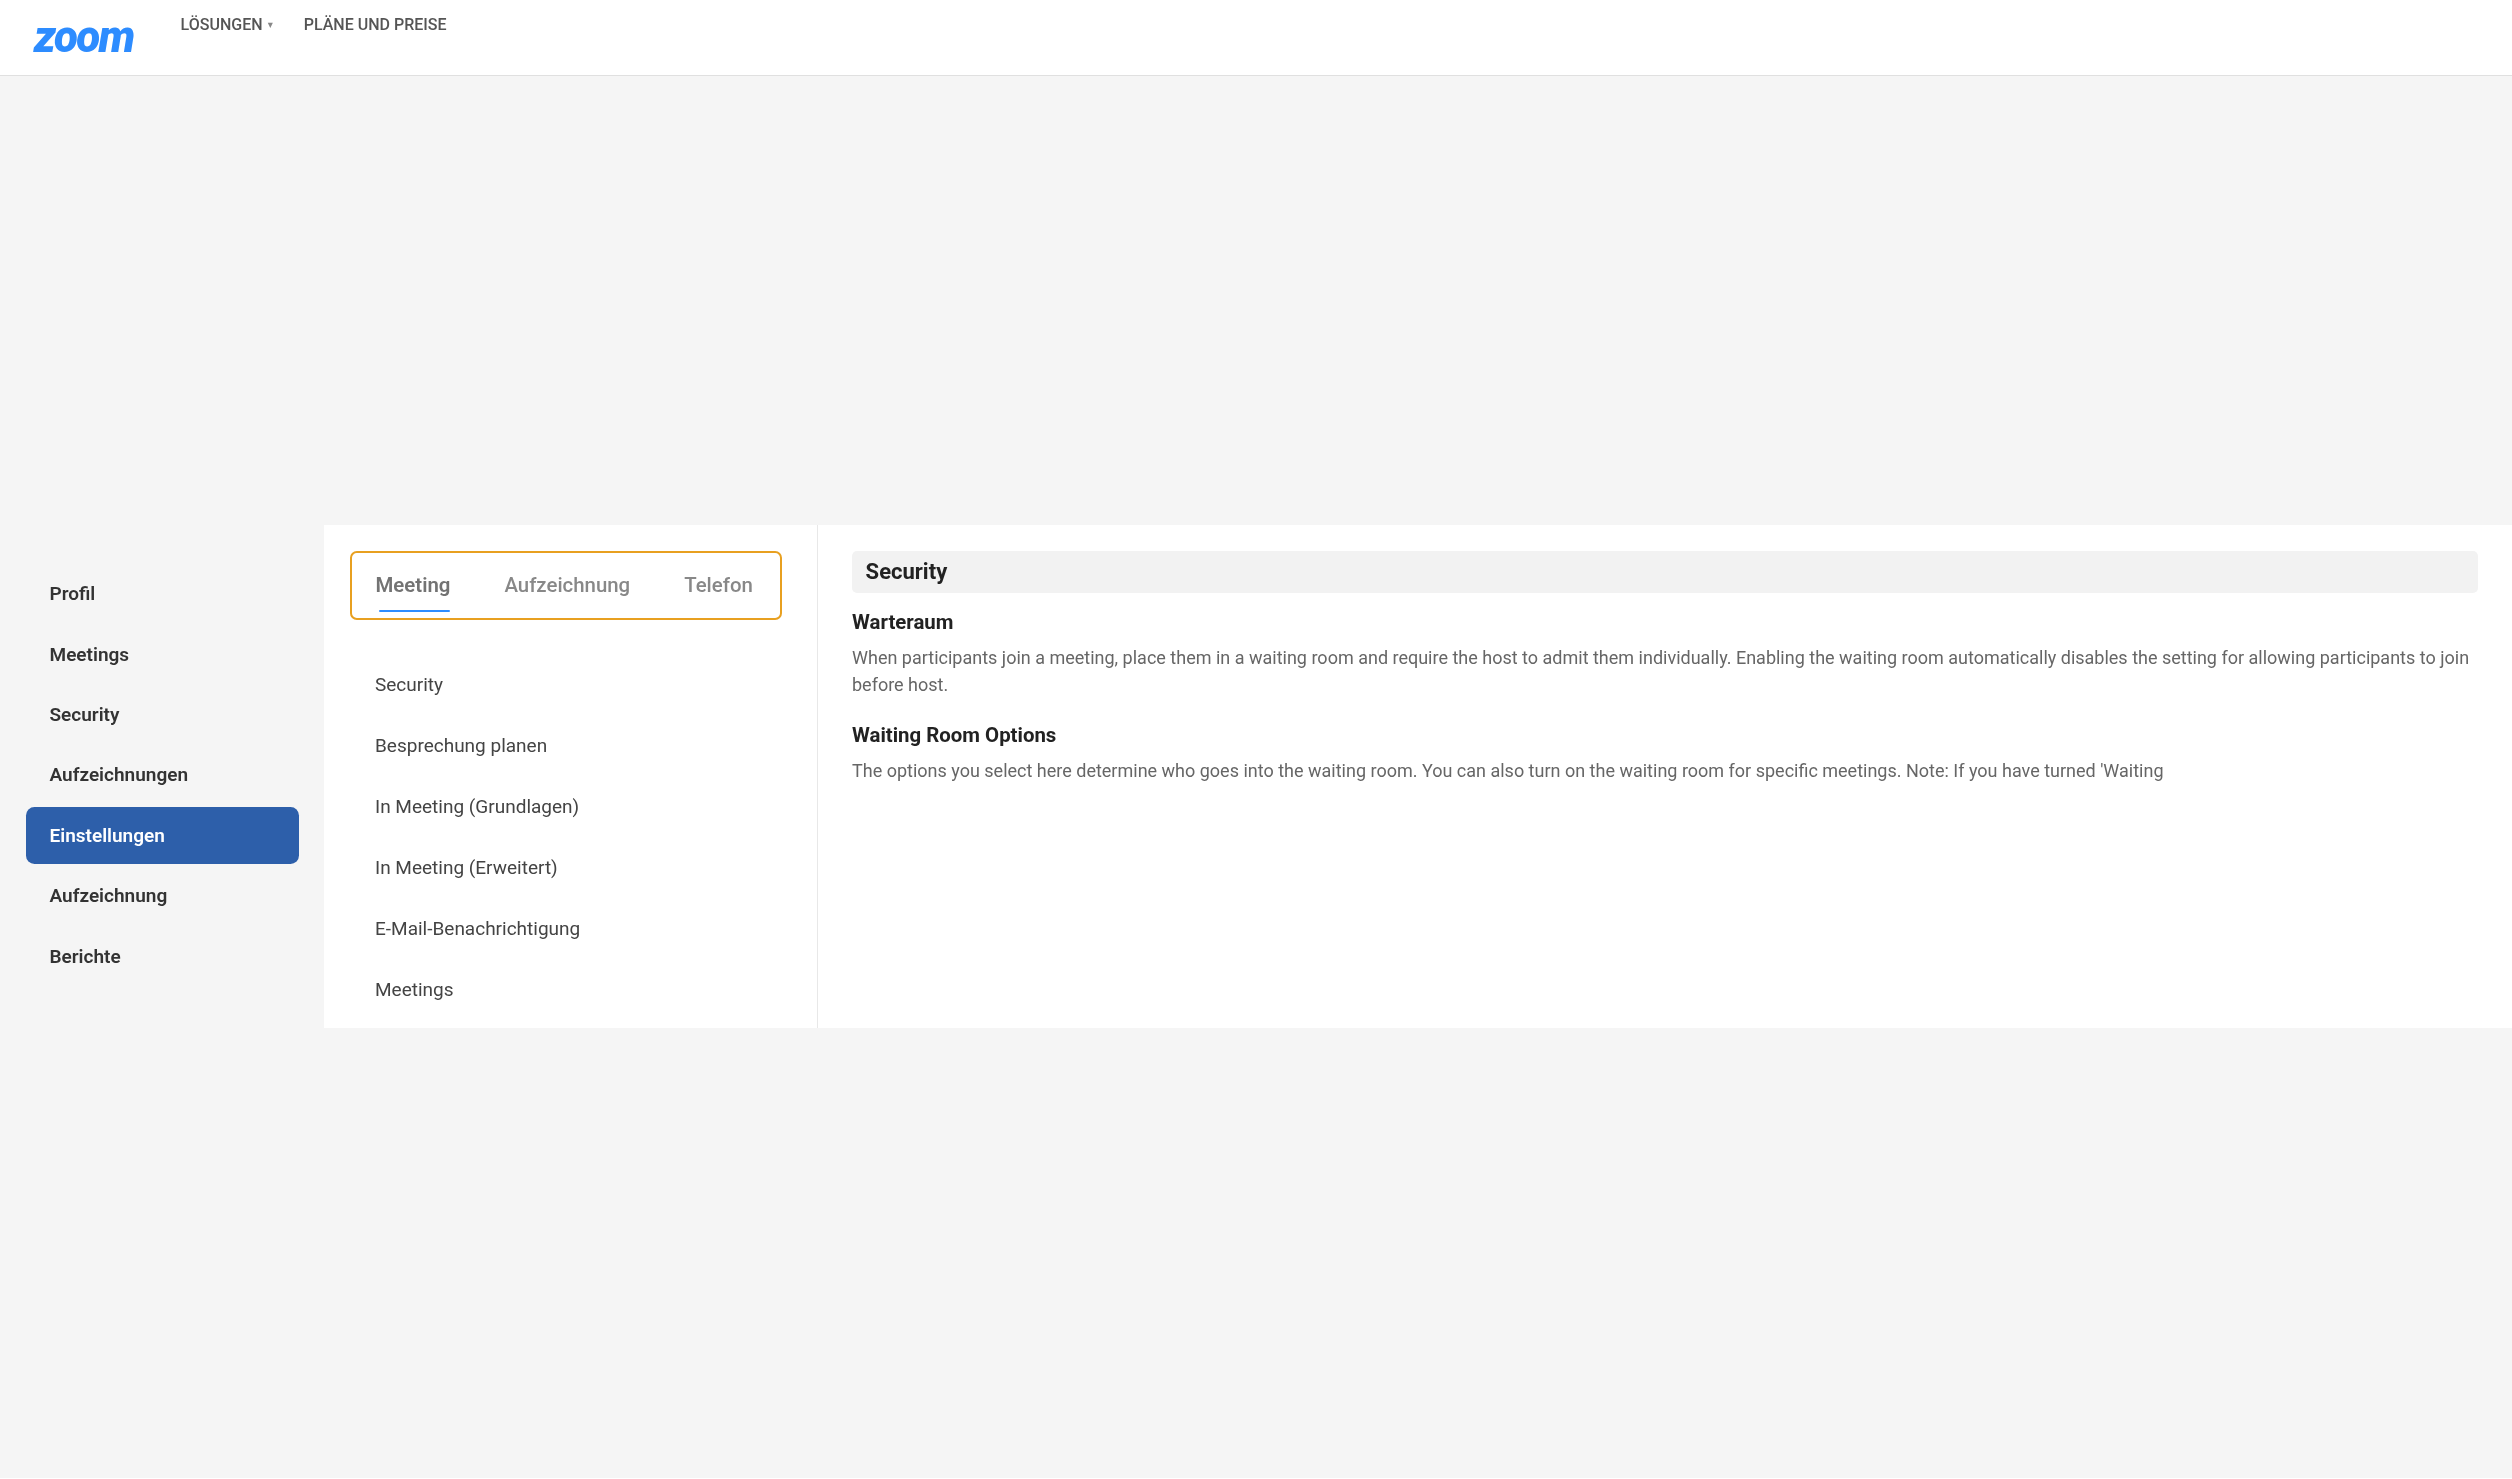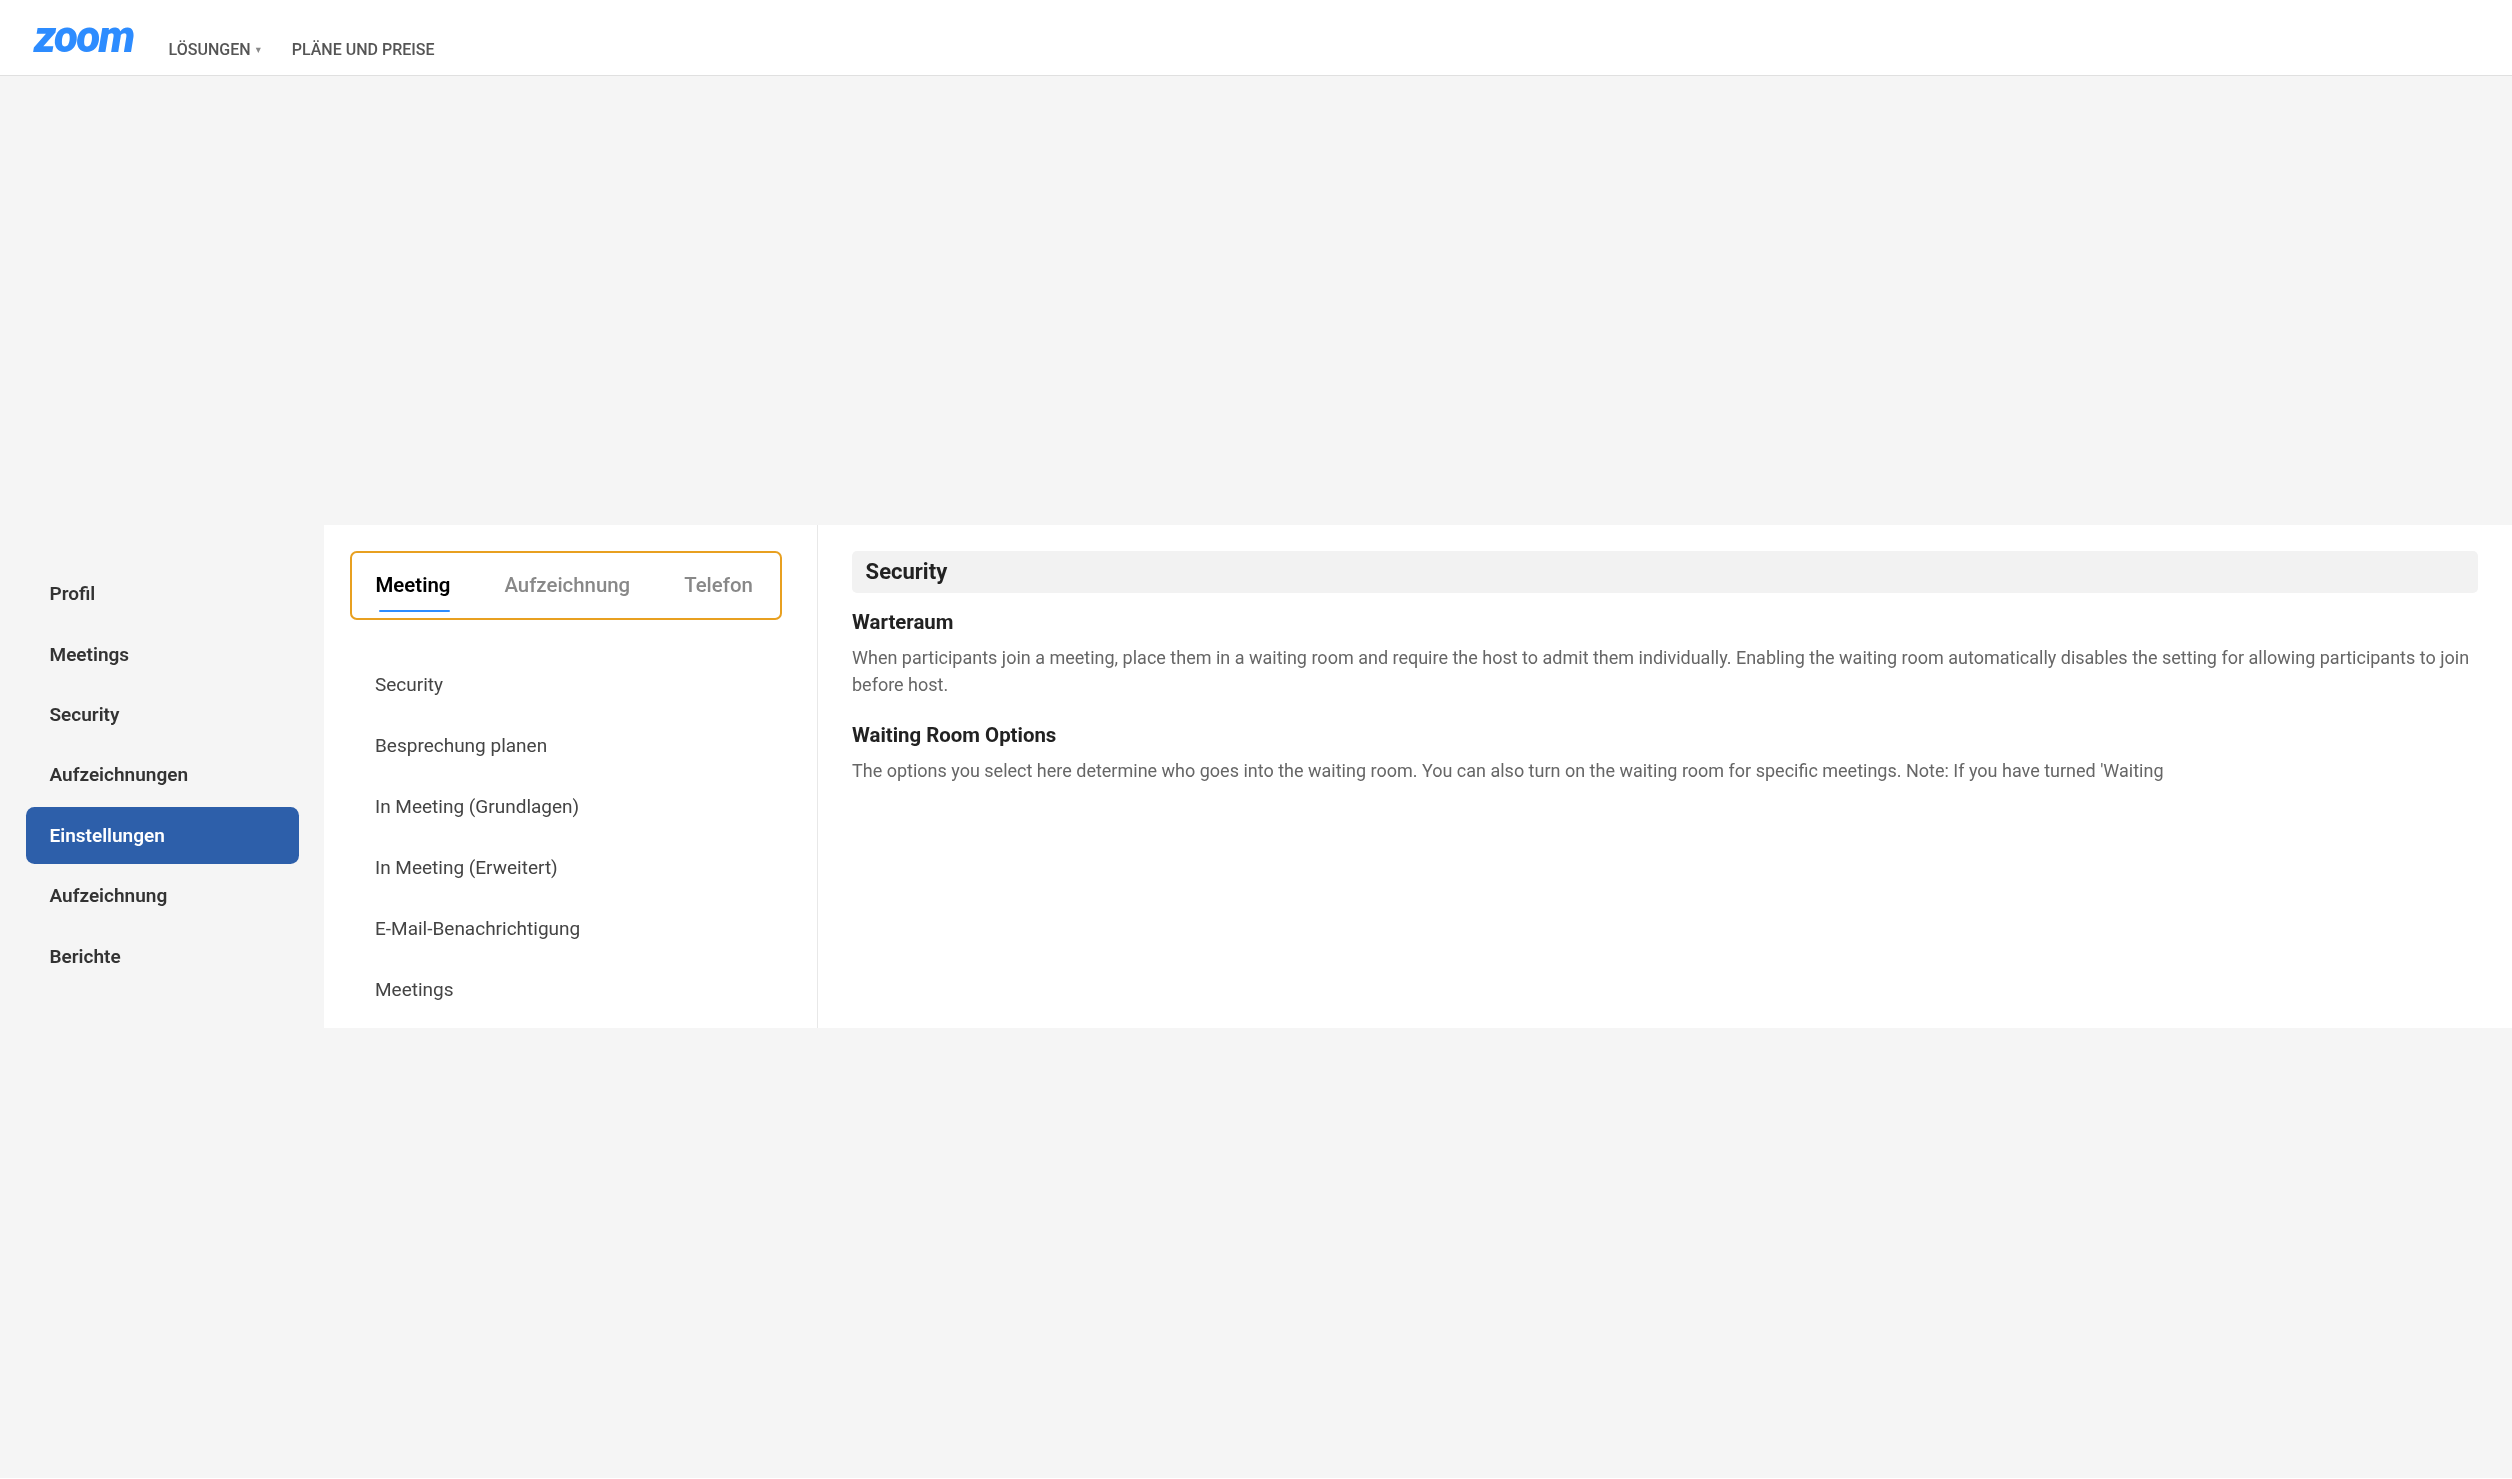--- a/index.html
+++ b/index.html
@@ -10,25 +10,25 @@
 
     body {
       font-family: -apple-system, BlinkMacSystemFont, 'Segoe UI', Roboto, sans-serif;
       background: #ffffff;
       color: #333;
     }
 
     
     .header {
       display: flex;
-      align-items: flex-end;
+      align-items: flex-start;
       padding: 15.3px 34px;
       border-bottom: 0.9px solid #e0e0e0;
       background: #fff;
-      gap: 26px;
+      gap: 38px;
     }
 
     .logo {
       font-size: 44px;
       font-weight: 900;
       color: #2D8CFF;
       letter-spacing: -1.7px;
       line-height: 1;
     }
 
@@ -117,21 +117,21 @@
     .tab {
       padding: 12px 27px;
       font-size: 20.4px;
       font-weight: 500;
       color: #888;
       cursor: pointer;
       position: relative;
     }
 
     .tab.active {
-      color: #000000;
+      color: #737373;
       font-weight: 600;
       padding-left: 24px;
     }
 
     .tab.active::after {
       content: '';
       position: absolute;
       bottom: -3.4px;
       left: 27px;
       right: 27px;

